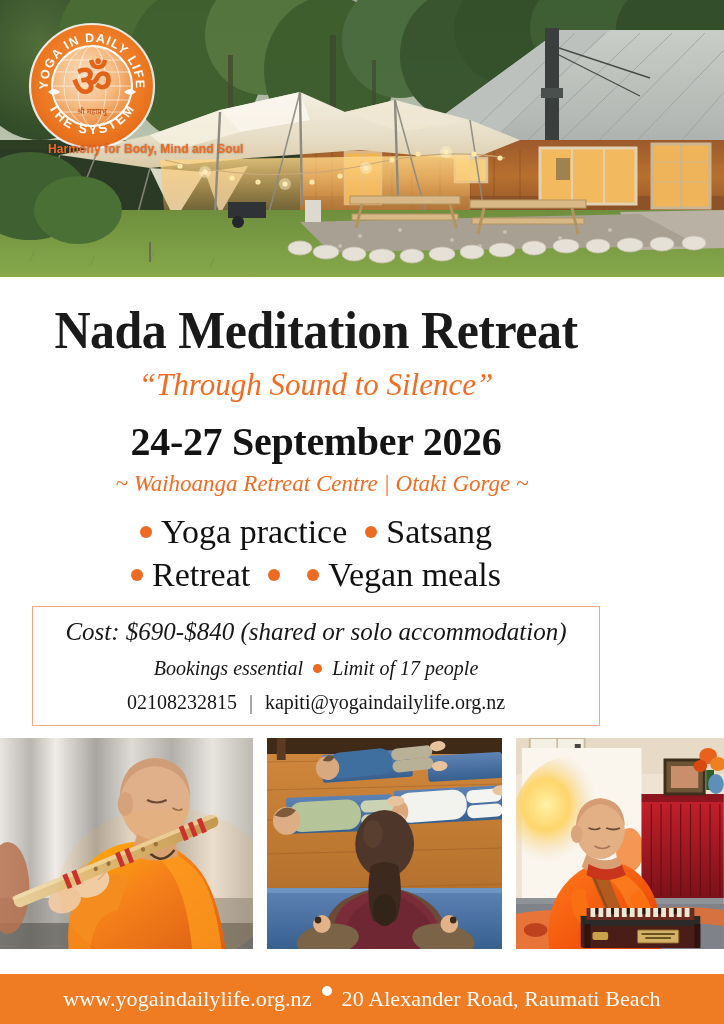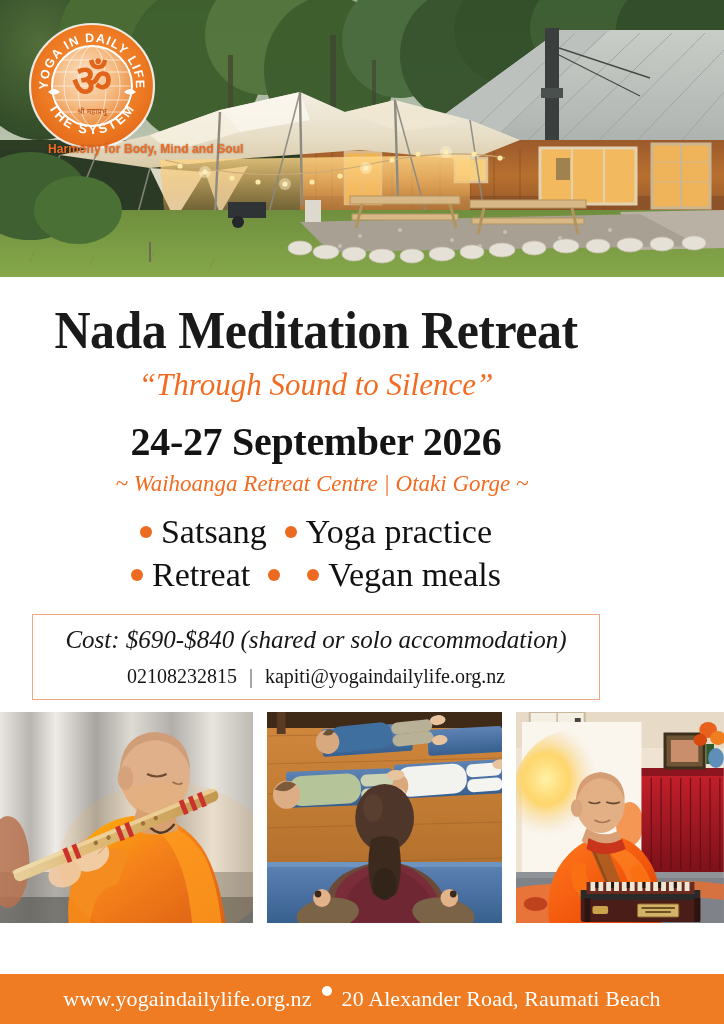--- a/index.html
+++ b/index.html
@@ -129,21 +129,21 @@
     flex: none;
   }
   .bullet.small {
     width: 9px;
     height: 9px;
     margin: 0 10px;
   }
 
   
   .cost-box {
-    margin: 22px 32px 0 32px;
+    margin: 14px 32px 0 32px;
     border: 1.5px solid #F2A883;
     padding: 12px 10px 13px 10px;
     box-sizing: border-box;
   }
   .cost-line1 {
     font-family: "Liberation Serif", serif;
     font-style: italic;
     font-size: 25px;
     color: #161616;
     line-height: 1.0;
@@ -514,44 +514,49 @@
 
     <div class="title">Nada Meditation Retreat</div>
     <div class="subtitle">“Through Sound to Silence”</div>
     <div class="date-line">24-27 September 2026</div>
     <div class="venue-line">~ Waihoanga Retreat Centre | Otaki Gorge ~</div>
 
     <div class="features">
       <div class="feat-row r1">
         <span class="feat-item">
           <span class="bullet"></span>
-          <span>Satsang</span>
+          <span>Yoga practice</span>
         </span>
         <span class="feat-item">
           <span class="bullet"></span>
-          <span>Yoga practice</span>
+          <span>Satsang</span>
         </span>
       </div>
       <div class="feat-row r2">
         <span class="feat-item">
           <span class="bullet"></span>
           <span>Retreat</span>
         </span>
         <span class="feat-item">
           <span class="bullet"></span>
         </span>
         <span class="feat-item">
           <span class="bullet"></span>
           <span>Vegan meals</span>
         </span>
       </div>
     </div>
 
     <div class="cost-box">
       <div class="cost-line1">Cost: $690-$840 (shared or solo accommodation)</div>
+      <div class="cost-line2">
+        <span>Bookings essential</span>
+        <span class="bullet small"></span>
+        <span>Limit of 17 people</span>
+      </div>
       <div class="cost-line3">
         <span>02108232815</span>
         <span class="cost-sep">|</span>
         <span>kapiti@yogaindailylife.org.nz</span>
       </div>
     </div>
   </div>
 
   <div class="photo-strip">
 

